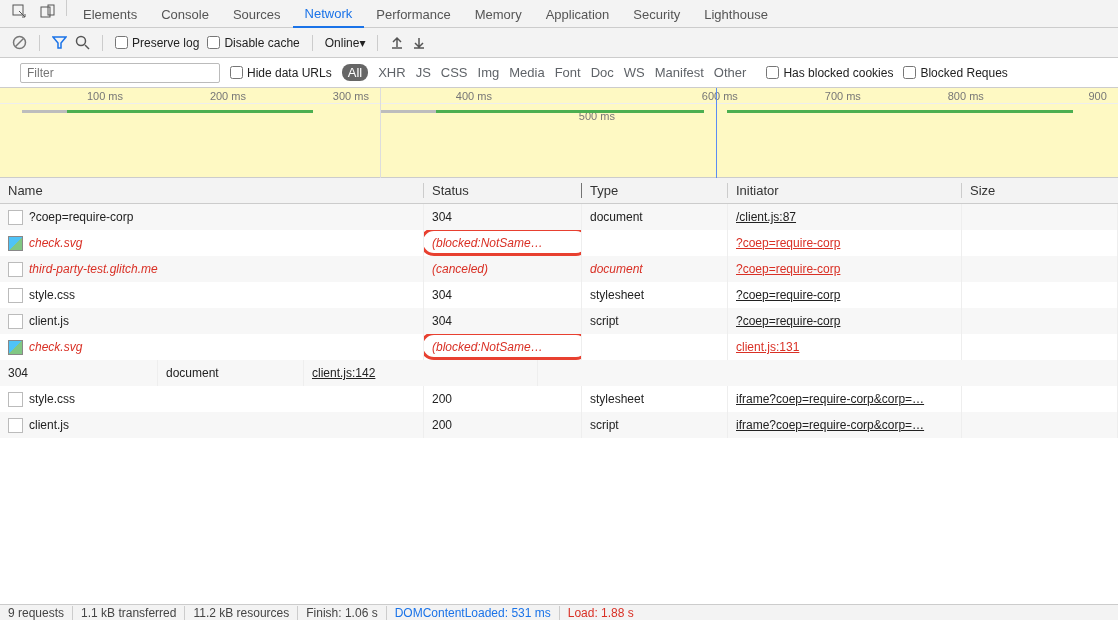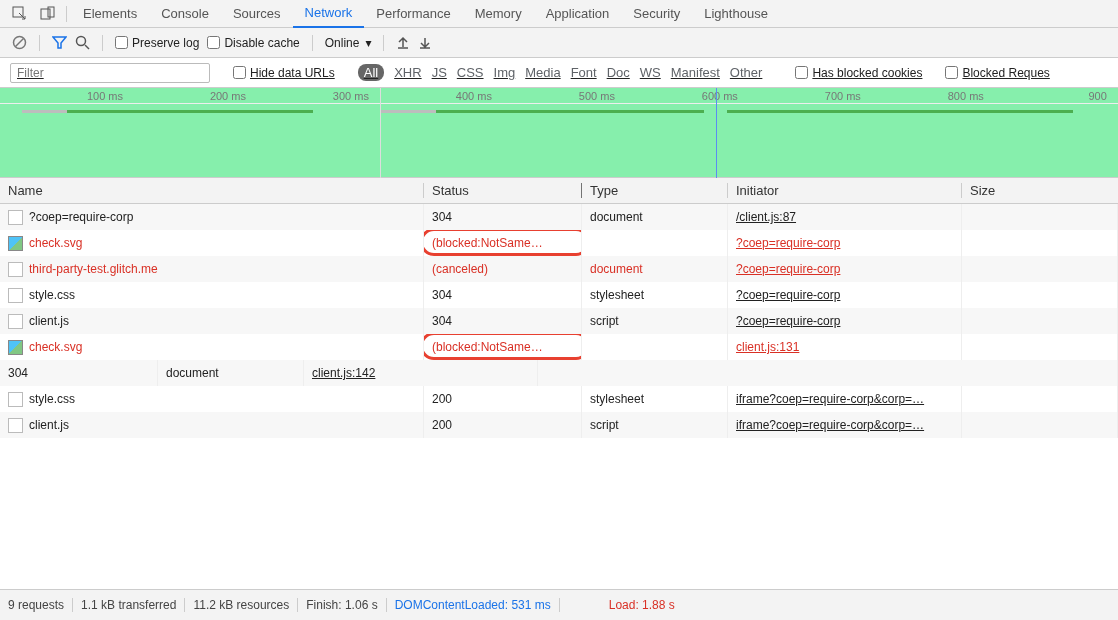--- a/index.html
+++ b/index.html
@@ -1,34 +1,34 @@
 <!DOCTYPE html>
 <html><head>
 <meta charset="utf-8">
 <style>
 * { margin:0; padding:0; box-sizing:border-box; font-family:-apple-system,"Segoe UI",Arial,sans-serif; font-size:12px; }
 body { background:#fff; width:1118px; height:620px; overflow:hidden; color:#222; }
-.topbar { height:28px; border-bottom:1px solid #ccc; display:flex; align-items:center; background:#f3f3f3; padding:0 6px; }
+.topbar { height:28px; border-bottom:1px solid #ccc; display:flex; background:#f3f3f3; padding:0 6px; }
 .topbar .iconbtn { padding:4px 6px; color:#555; cursor:pointer; }
 .divider-v { width:1px; height:16px; background:#ccc; margin:0 4px; }
 .tabs { display:flex; align-items:stretch; height:28px; }
 .tab { padding:0 12px; display:flex; align-items:center; color:#555; cursor:pointer; font-size:13px; }
 .tab.active { color:#1a73e8; border-bottom:2px solid #1a73e8; }
 .toolbar { height:30px; border-bottom:1px solid #ccc; display:flex; align-items:center; background:#f3f3f3; padding:0 4px; gap:8px; }
 .rec-dot { width:12px; height:12px; border-radius:50%; background:#e53935; }
 .clear-icon,.filter-icon,.search-icon,.upload-icon,.download-icon { color:#555; cursor:pointer; }
 .filter-icon { color:#1a73e8; }
 .chk { display:flex; align-items:center; gap:4px; }
 .chk input { width:13px; height:13px; }
-.throttle { display:flex; align-items:center; gap:6px; }
-.filterbar { height:30px; border-bottom:1px solid #ccc; display:flex; align-items:center; padding:0 10px; gap:23px; overflow:hidden; white-space:nowrap;text-decoration:underline; }
+.throttle { display:flex; align-items:center; }
+.filterbar { height:30px; border-bottom:1px solid #ccc; display:flex; align-items:center; padding:0 20px; gap:10px; overflow:hidden; white-space:nowrap; }
 .filterbar input.filter-input { width:200px; height:20px; border:1px solid #bbb; border-radius:2px; padding:0 6px; background:#fff; }
 .type-item { color:#5f6368; cursor:pointer; font-size:13px; }
 .type-item.sel { background:#666; color:#fff; padding:1px 6px; border-radius:8px; }
-.timeline { height:90px; border-bottom:1px solid #ccc; background:#86efac; position:relative; }
+.timeline { height:90px; border-bottom:1px solid #ccc; background:#fef9c3; position:relative; }
 .tick-row { height:16px; position:relative; border-bottom:1px solid #eee; }
 .tick { position:absolute; top:2px; font-size:11px; color:#777; transform:translateX(-100%); }
 .waterfall { position:relative; height:74px; }
 .band { position:absolute; height:3px; top:6px; }
 .band.green { background:#4caf50; }
 .band.grey { background:#bdbdbd; }
 .vline { position:absolute; width:1px; height:90px; top:0; }
 .vline.blue { background:#5b8cf2; }
 .vline.grey { background:#ddd; }
 .gridhdr { height:26px; border-bottom:1px solid #ccc; background:#f3f3f3; display:flex; align-items:center; }
@@ -38,28 +38,28 @@
 .col-type { width:146px; border-right:1px solid #ccc; }
 .col-init { width:234px; border-right:1px solid #ccc; }
 .col-size { flex:1; }
 .gridbody { height:358px; overflow-y:auto; position:relative; }
 .row { display:flex; height:26px; align-items:flex-start; background:#fff; }
 .row.alt { background:#f7f7f7; }
 .row .cell { padding:0 8px; overflow:hidden; text-overflow:ellipsis; white-space:nowrap; height:100%; display:flex; align-items:center; border-right:1px solid #eee; }
 .row .col-name { display:flex; gap:6px; }
 .file-ico { width:15px; height:15px; border:1px solid #bbb; background:#fff; flex-shrink:0; }
 .file-ico.img { background:linear-gradient(135deg,#4fc3f7 50%,#81c784 50%); border:1px solid #888; }
-.blocked { color:#d93025 !important; }
+.blocked { color:#d93025 !important;font-style:italic; }
 .initiator a { color:#222; text-decoration:underline; cursor:pointer; }
 .initiator a.red { color:#d93025; }
 .ring { position:absolute; border:3px solid #e84030; border-radius:14px; pointer-events:none; z-index:20; }
-.statusbar { position:absolute; bottom:0; left:0; right:0; height:31px; border-top:1px solid #ccc; background:#f3f3f3; display:flex; align-items:center; padding:0 8px; gap:8px; font-size:13px; color:#444; }
+.statusbar { position:absolute; bottom:0; left:0; right:0; height:16px; border-top:1px solid #ccc; background:#f3f3f3; display:flex; align-items:center; padding:0 8px; gap:8px; font-size:13px; color:#444; }
 .statusbar .sep { width:1px; height:14px; background:#ccc; }
 .statusbar .dcl { color:#1a73e8; }
-.statusbar .load { color:#d93025;margin-left:41px; }
+.statusbar .load { color:#d93025; }
 svg { display:block; }
 </style>
 </head>
 <body>
 
 <div class="topbar">
   <span class="iconbtn">
     <svg width="16" height="16" viewBox="0 0 16 16">
         <rect x="1" y="1" width="10" height="10" fill="none" stroke="#555"></rect>
         <path d="M7 7 L13 13 M10 13 L13 13 L13 10" stroke="#555" fill="none"></path>
@@ -148,21 +148,21 @@
       <span>Blocked Reques</span>
     </label>
 </div>
 
 <div class="timeline">
   <div class="tick-row" id="ticks">
       <span class="tick" style="left: 11%;">100 ms</span>
       <span class="tick" style="left: 22%;">200 ms</span>
       <span class="tick" style="left: 33%;">300 ms</span>
       <span class="tick" style="left: 44%;">400 ms</span>
-      <span class="tick" style="left: 55%;">500 ms</span>
+      <span class="tick" style="left: 55%; margin-top: 20px;">500 ms</span>
       <span class="tick" style="left: 66%;">600 ms</span>
       <span class="tick" style="left: 77%;">700 ms</span>
       <span class="tick" style="left: 88%;">800 ms</span>
       <span class="tick" style="left: 99%;">900</span>
     </div>
   <div class="waterfall">
     <div class="band grey" style="left:2%;width:6%"></div>
     <div class="band green" style="left:6%;width:22%"></div>
     <div class="band grey" style="left:34%;width:5%"></div>
     <div class="band green" style="left:39%;width:24%"></div>

